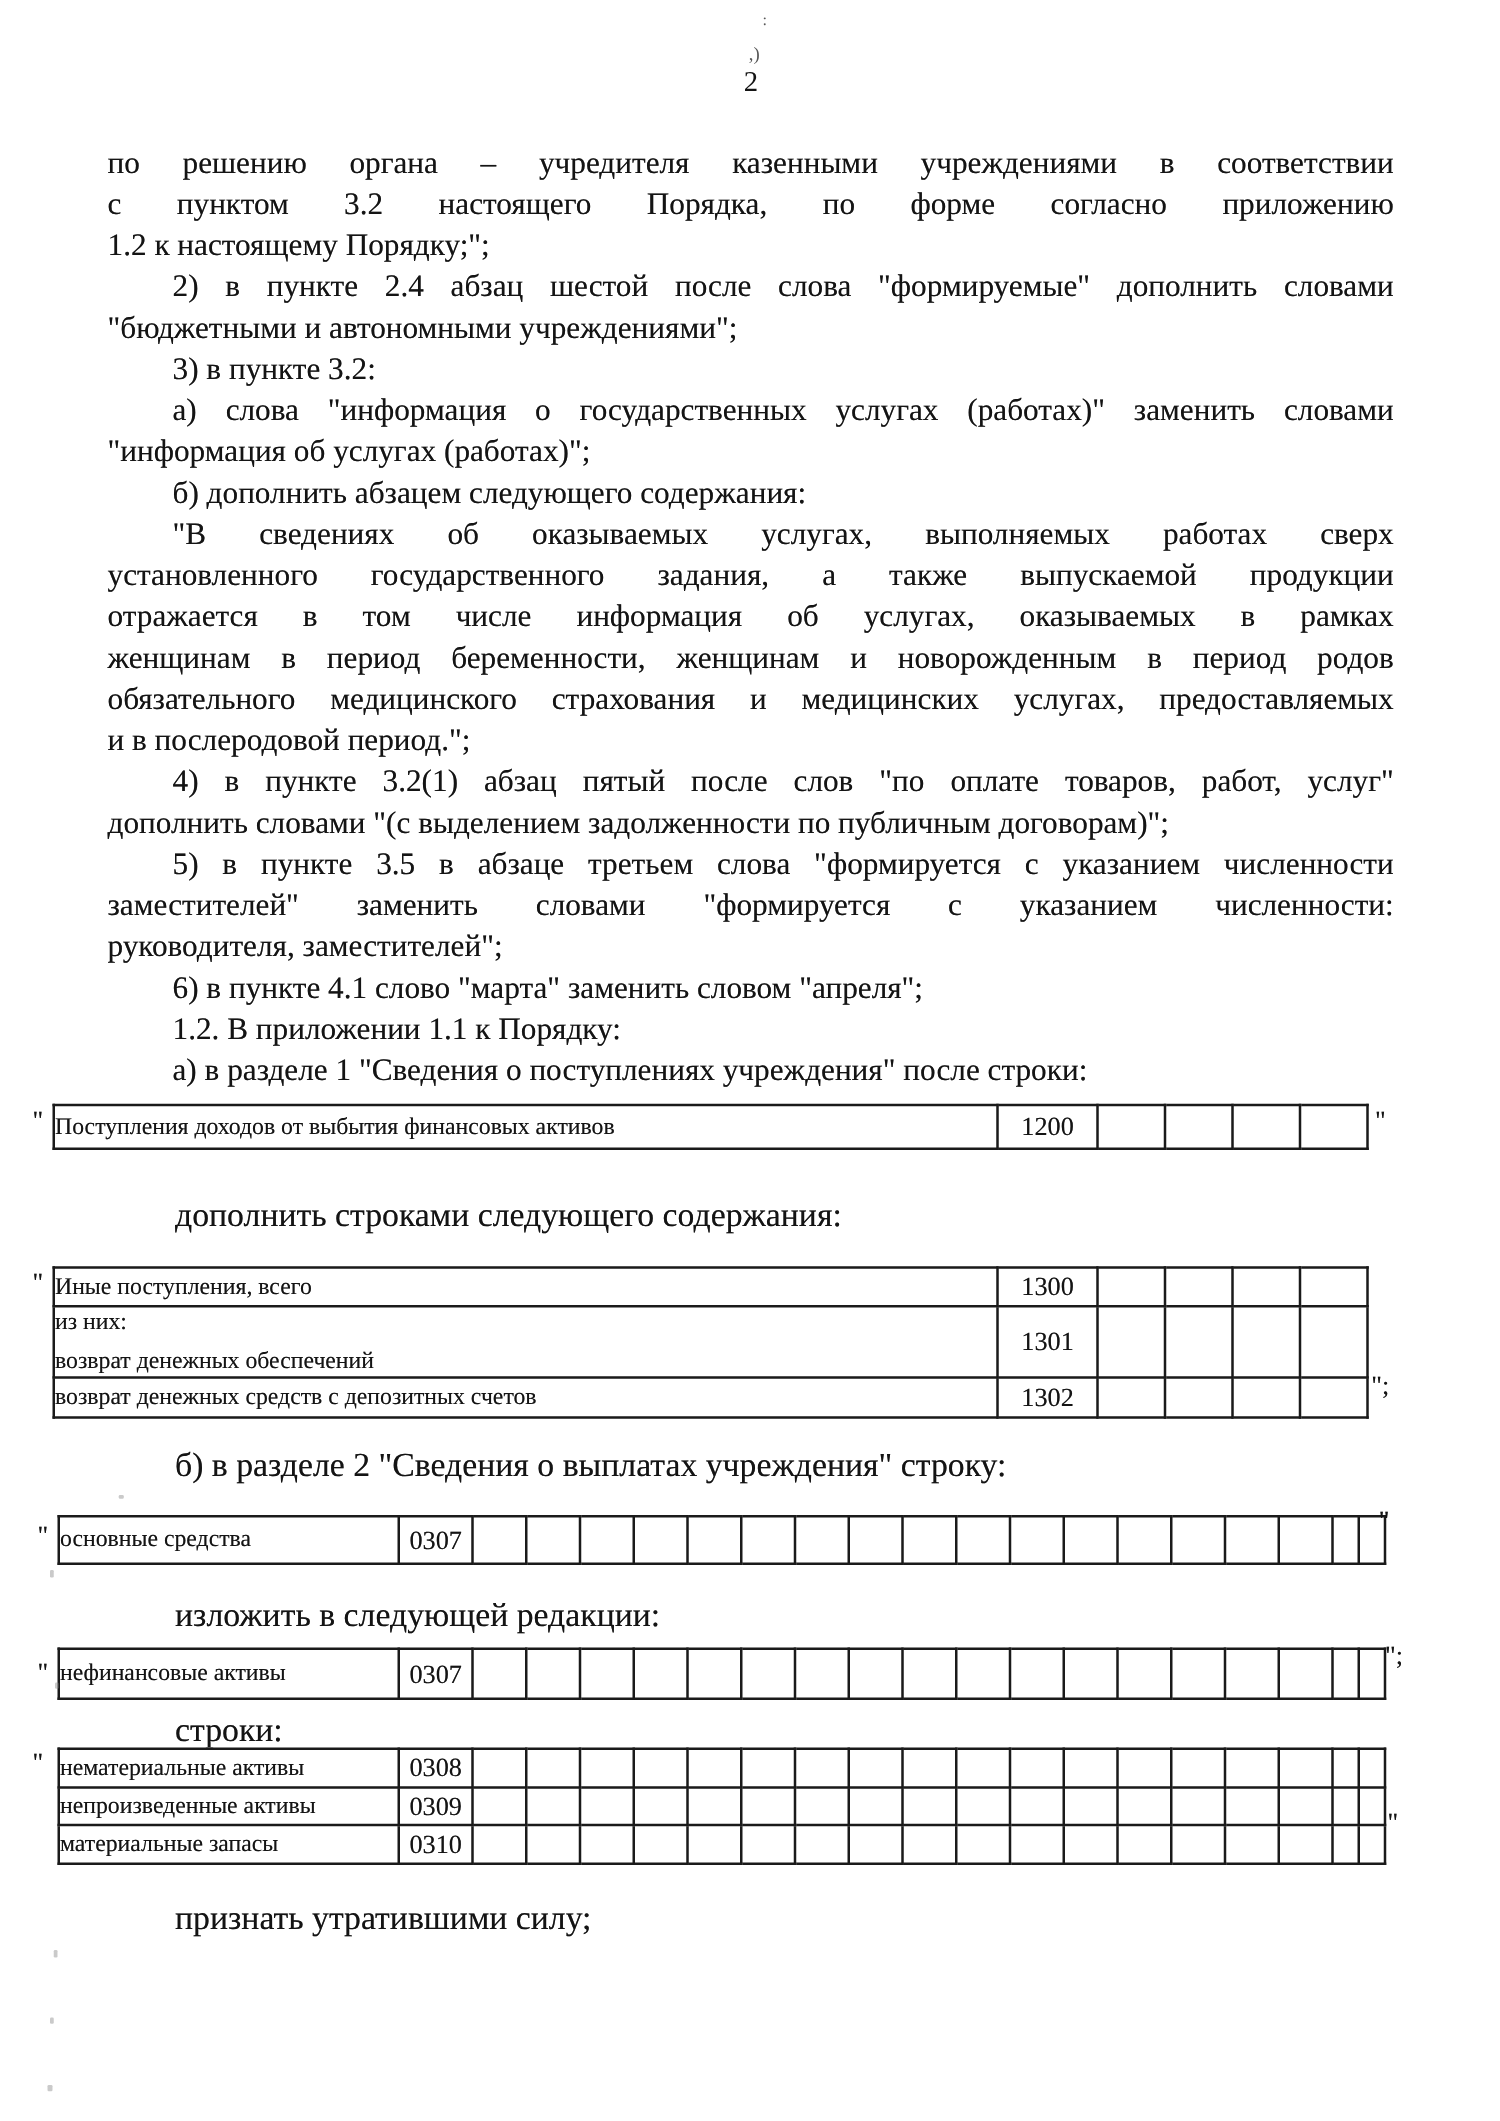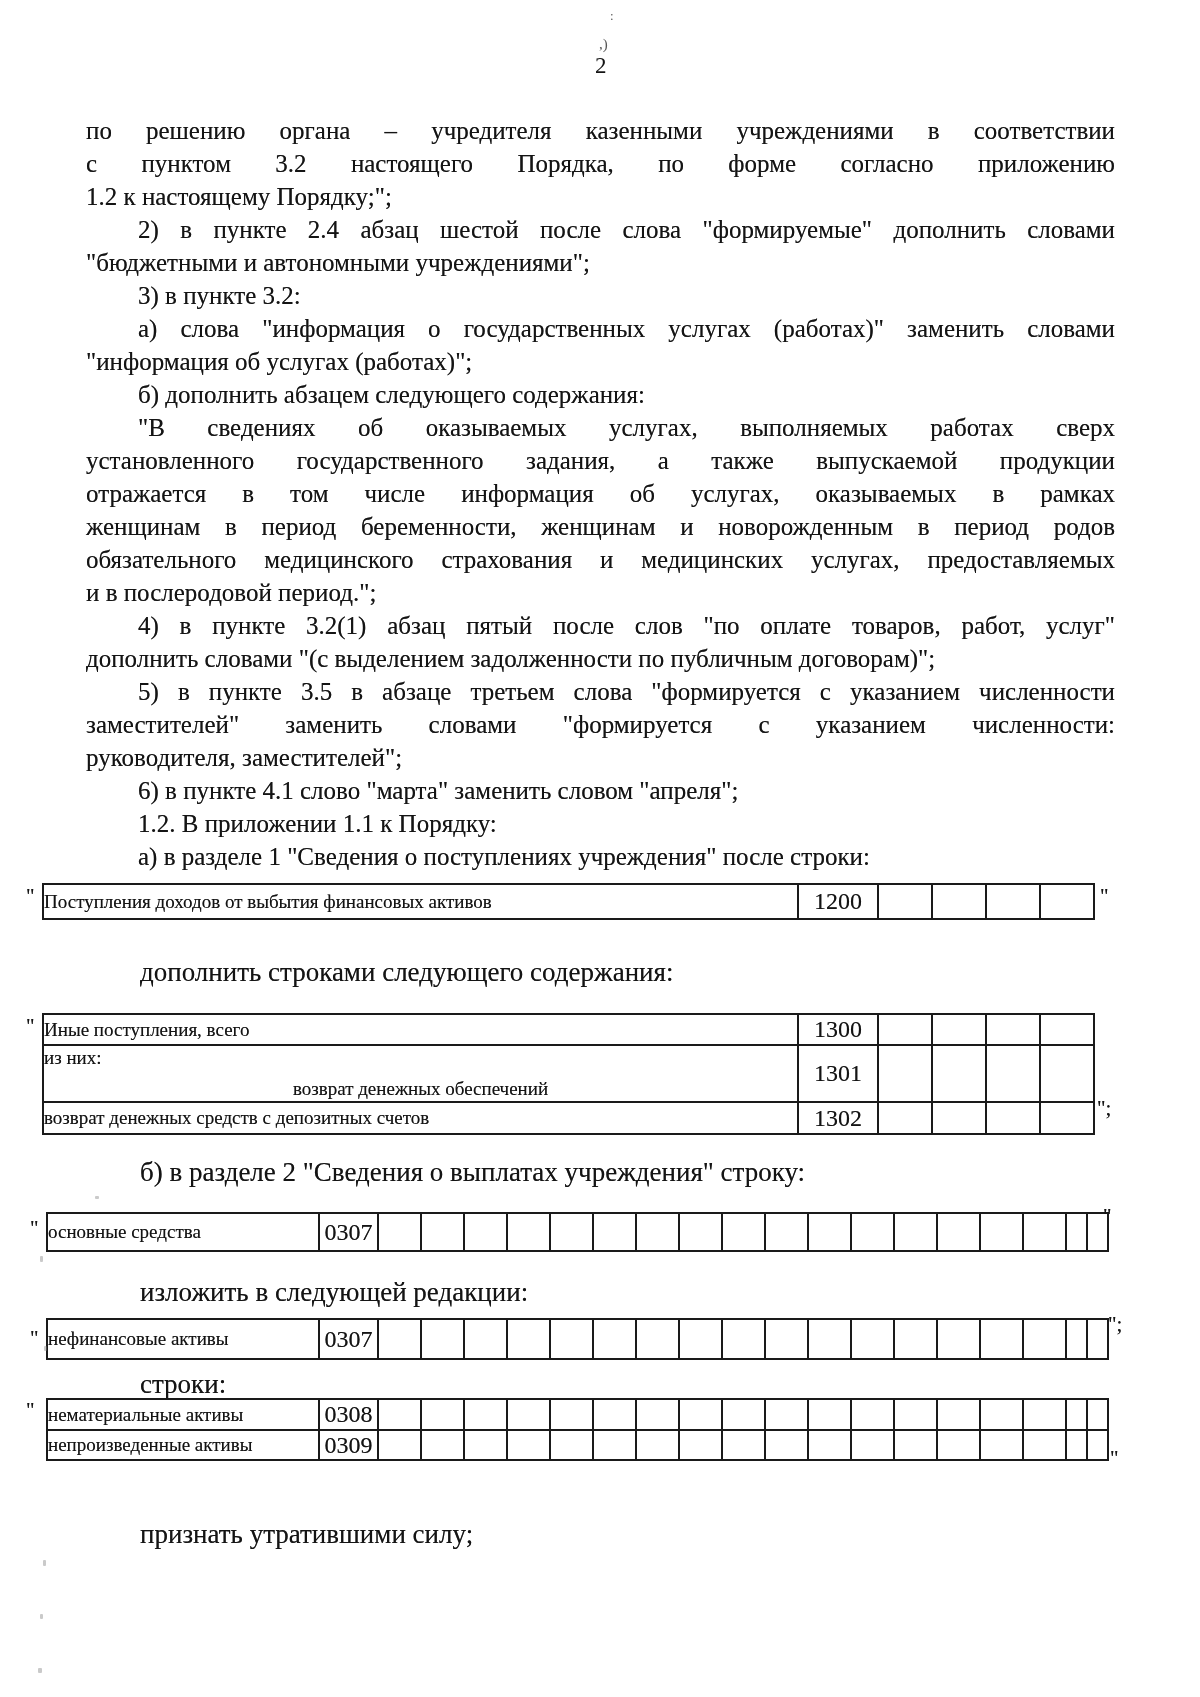--- a/index.html
+++ b/index.html
@@ -33,33 +33,33 @@
   .h1 { top:958px; }  .h2 { top:1158px; } .h3 { top:1278px; }
   .h4 { top:1370px; } .h5 { top:1520px; }
 
   
   table.tbl {
     position:absolute; border-collapse:collapse; table-layout:fixed;
     background:#fff;
   }
   table.tbl td { border:2px solid #1a1a1a; padding:0; vertical-align:middle; }
   td.lab  { font-size:19px; padding:1px 6px 1px 8px; text-shadow:0 0 .3px rgba(0,0,0,.5); }
-  td.code { font-size:24px; text-align:center; text-shadow:0 0 .3px rgba(0,0,0,.5); }
+  td.code { font-size:21px; text-align:center; text-shadow:0 0 .3px rgba(0,0,0,.5); }
   td.c    { background:#fff; }
   .t1 { left:42px; top:883px;  width:1051px; }
   .t2 { left:42px; top:1013px; width:1051px; }
   .t3 { left:46px; top:1212px; width:1061px; }
   .t4 { left:46px; top:1318px; width:1061px; }
   .t5 { left:46px; top:1398px; width:1061px; }
   .t1 tr { height:35px; }
   .t2 tr.r1 { height:31px; } .t2 tr.r2 { height:57px; } .t2 tr.r3 { height:32px; }
   .t3 tr { height:38px; }
   .t4 tr { height:40px; }
   .t5 tr.r1 { height:31px; } .t5 tr.r2 { height:30px; } .t5 tr.r3 { height:31px; }
-  td.lab .l2 { display:block; margin-top:9px;text-align:center; }
+  td.lab .l2 { display:block; margin-top:9px; }
   td.lab .l1 { display:block; }
 
   
   .q { position:absolute; font-size:21px; line-height:20px; text-shadow:0 0 .3px rgba(0,0,0,.5); }
   .q1l { left:26px;   top:886px; }
   .q1r { left:1100px; top:886px; }
   .q2l { left:26px;   top:1016px; }
   .q2r { left:1097px; top:1098px; }
   .q3l { left:30px;   top:1218px; }
   .q3r { left:1103px; top:1206px; }
@@ -349,20 +349,42 @@
           <td class="c"></td>
           <td class="c"></td>
           <td class="c"></td>
           <td class="c"></td>
           <td class="c"></td>
           <td class="c"></td>
           <td class="c"></td>
           <td class="c"></td>
           <td class="c"></td>
         </tr>
+    <tr class="r3">
+      <td class="lab">материальные запасы</td>
+      <td class="code">0310</td>
+    <td class="c"></td>
+          <td class="c"></td>
+          <td class="c"></td>
+          <td class="c"></td>
+          <td class="c"></td>
+          <td class="c"></td>
+          <td class="c"></td>
+          <td class="c"></td>
+          <td class="c"></td>
+          <td class="c"></td>
+          <td class="c"></td>
+          <td class="c"></td>
+          <td class="c"></td>
+          <td class="c"></td>
+          <td class="c"></td>
+          <td class="c"></td>
+          <td class="c"></td>
+          <td class="c"></td>
+        </tr>
   </tbody>
     </table>
   <span class="q q5r">"</span>
 
   <div class="heading h5">признать утратившими силу;</div>
 
   <i class="speck s1"></i>
   <i class="speck s2"></i>
   <i class="speck s3"></i>
   <i class="speck s4"></i>

